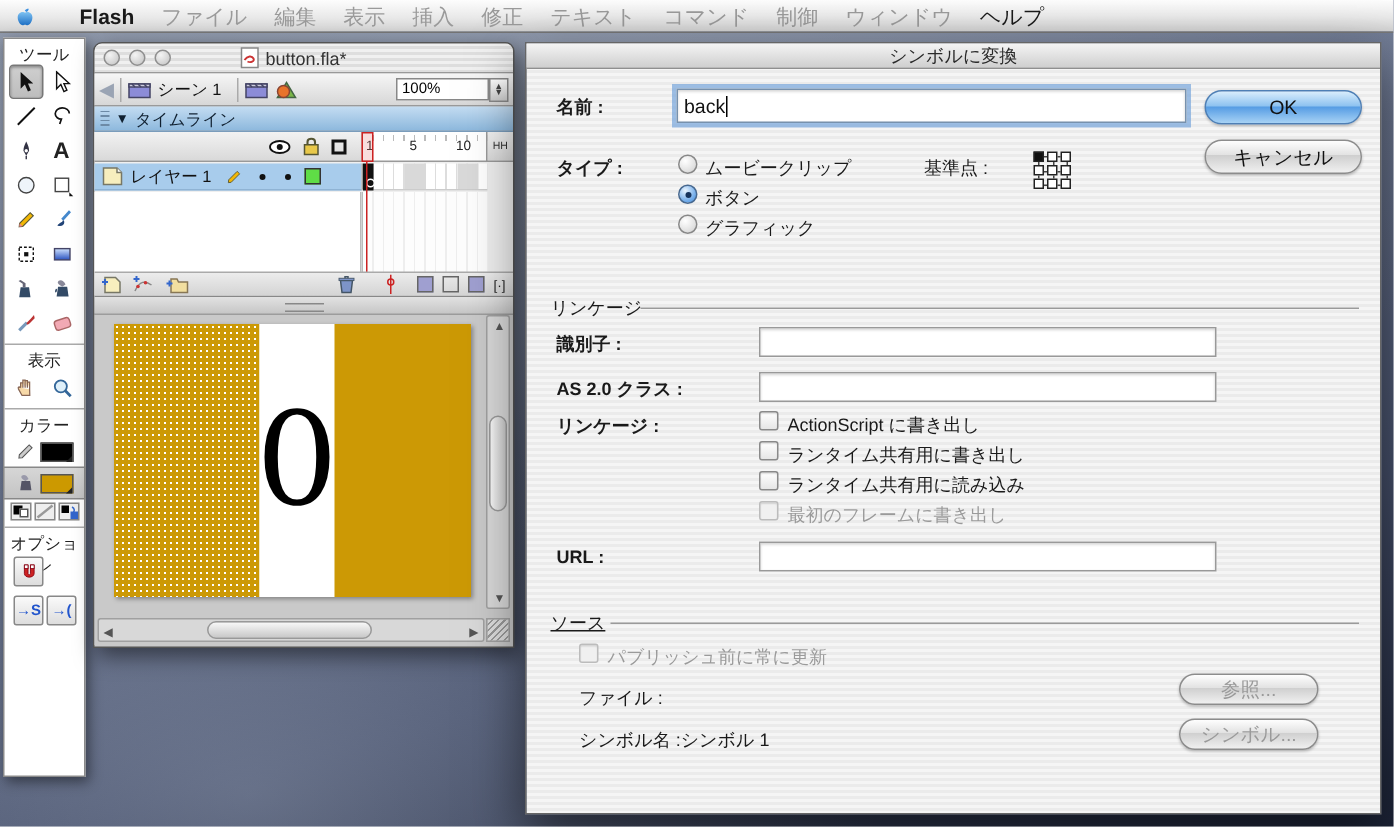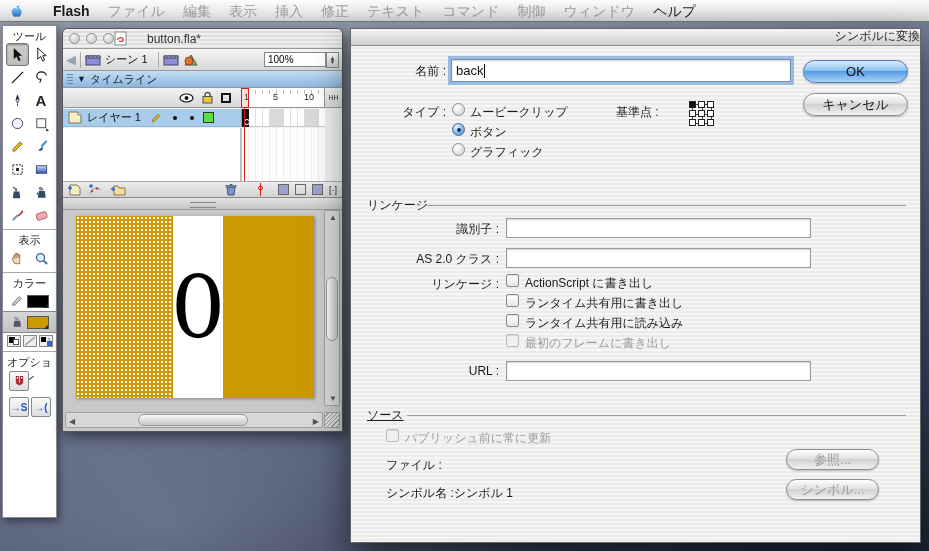--- a/index.html
+++ b/index.html
@@ -65,21 +65,21 @@
     box-shadow:3px 5px 14px rgba(0,0,0,.5);
   }
   #doc-titlebar {
     height:20px; border-radius:5px 5px 0 0;
     background:repeating-linear-gradient(180deg,#f0f0f0 0 2px,#dedede 2px 4px);
     border-bottom:1px solid #999;
     display:flex; align-items:center; font-size:12px; color:#333;
   }
   .tl-btn { width:11px; height:11px; border-radius:50%; margin-left:6px;
     background:radial-gradient(circle at 35% 30%,#f4f4f4,#c2c2c2); border:1px solid #8f8f8f; }
-  #doc-title-group { display:flex; align-items:center; gap:20px; }
+  #doc-title-group { display:flex; align-items:center; gap:4px; margin-left:46px; }
   #editbar {
     height:22px; background:linear-gradient(#f6f6f6,#d7d7d7);
     border-bottom:1px solid #9a9a9a; display:flex; align-items:center; font-size:11px; gap:4px; padding:0 3px;
   }
   .eb-sep { width:1px; height:16px; background:#aaa; }
   #zoom-box { margin-left:auto; display:flex; align-items:center; }
   #zoom-field { width:62px; height:15px; background:#fff; border:1px solid #888; font-size:10px; padding:1px 3px; }
   .stepper { width:13px; height:16px; border:1px solid #888; background:linear-gradient(#fff,#ccc);
     display:flex; flex-direction:column; align-items:center; justify-content:center; font-size:6px; color:#444; line-height:4px; }
   #tl-header {
@@ -146,24 +146,24 @@
     left:350px; top:28px; width:571px; height:515px;
     background:repeating-linear-gradient(180deg,#f5f5f5 0 2px,#ebebeb 2px 4px);
     border:1px solid #666;
     box-shadow:0 14px 34px rgba(0,0,0,.55);
     font-size:12px;
   }
   #dialog-titlebar {
     position:absolute; left:0; top:0; width:100%; height:17px;
     background:linear-gradient(#f4f4f4,#cfcfcf);
     border-bottom:1px solid #8f8f8f;
-    text-align:right; font-size:12px; color:#2a2a2a; line-height:16px;font-family:Liberation Mono, monospace;
+    text-align:center; font-size:12px; color:#2a2a2a; line-height:16px;
   }
   .dlabel { position:absolute; color:#1a1a1a; }
-  .dlabel.right { text-align:right; }
+  .dlabel.right { text-align:left;font-weight:bold; }
   .dim { color:#9a9a9a !important; }
   .field { position:absolute; background:#fff; border:1px solid #999; box-shadow:inset 0 1px 2px rgba(0,0,0,.18); }
   #name-field { left:100px; top:30px; width:340px; height:23px;
     border:1px solid #7791ad; box-shadow:0 0 0 3px rgba(125,170,220,.75), inset 0 1px 2px rgba(0,0,0,.18);
     font-size:13px; padding:3px 4px; display:flex; align-items:center; }
   .caret { display:inline-block; width:1px; height:14px; background:#000; margin-left:1px; }
   .aqua-btn {
     position:absolute; width:105px; height:23px; border-radius:12px;
     background:linear-gradient(#fefefe,#e2e2e2 45%,#cfcfcf 46%,#f0f0f0);
     border:1px solid #8c8c8c; box-shadow:0 1px 2px rgba(0,0,0,.25);

